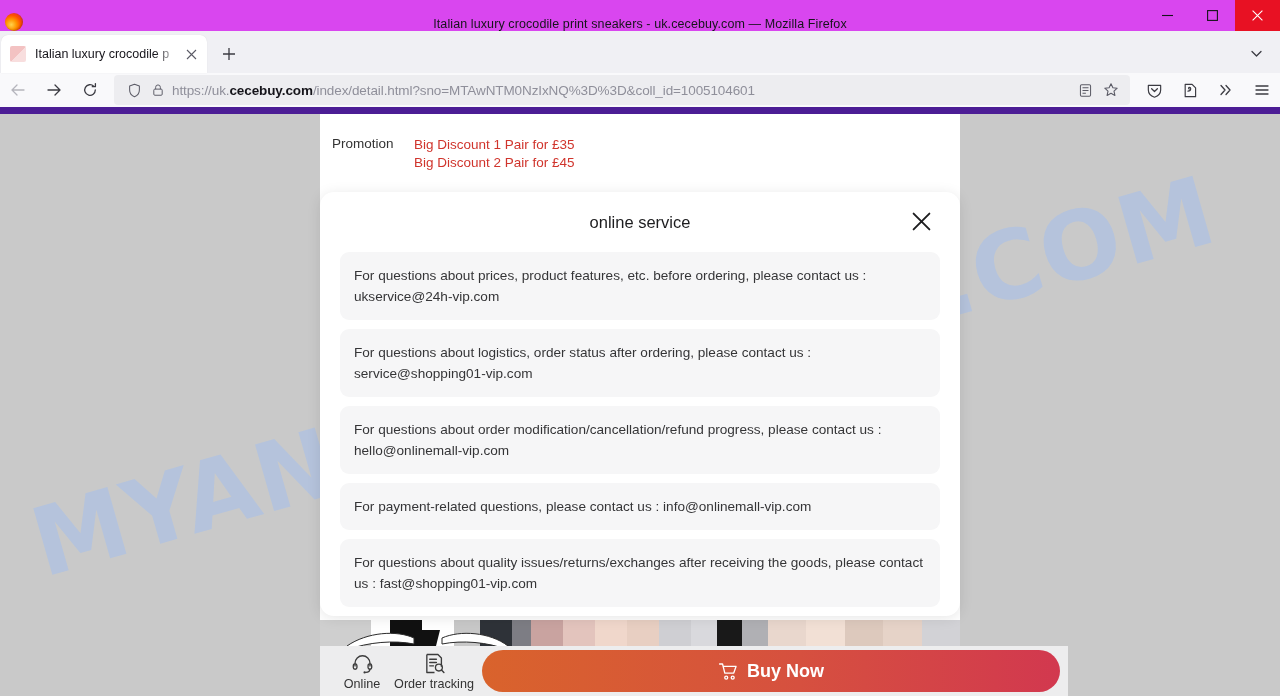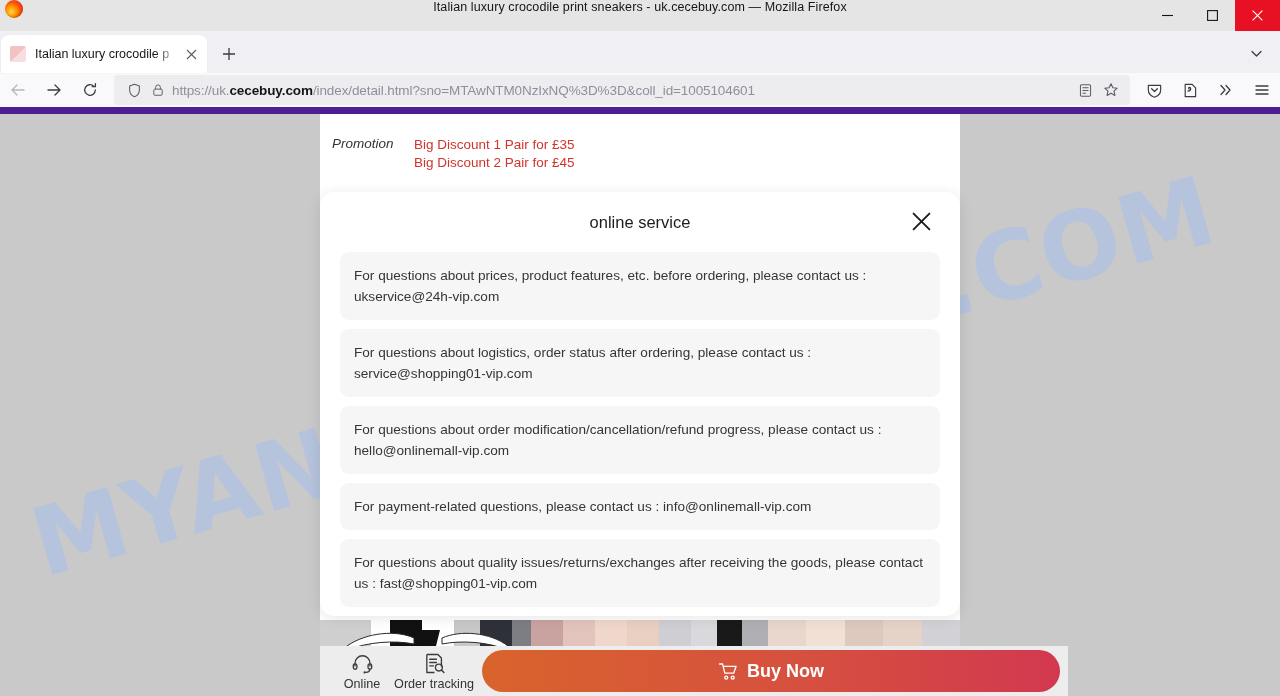--- a/index.html
+++ b/index.html
@@ -7,22 +7,22 @@
     width: 1280px; height: 696px;
     overflow: hidden;
     font-family: "Liberation Sans", sans-serif;
     background: #f0f0f4;
   }
 
   
   .window { width: 1280px; height: 696px; position: relative; background: #f9f9fb; }
 
   .titlebar {
-    height: 31px; background: #e5e5e5;
-    display: flex; align-items: flex-start;
+    height: 31px; background: #d946ef;
+    display: flex; align-items: flex-end;
     position: relative;
     border-bottom: none;
     gap: 17px;
   }
   .ff-logo {
     width: 18px; height: 18px; margin-left: 5px; flex: 0 0 auto;
     border-radius: 50%;
     background: radial-gradient(circle at 35% 65%, #ffd24d 0%, #ff9500 32%, #ff4f00 58%, #e53a2f 78%, #c2267a 100%);
     box-shadow: inset -1px -1px 2px rgba(0,0,0,.2);
   }
@@ -120,21 +120,21 @@
     color: #a9c0e8; opacity: .62;
     white-space: nowrap; pointer-events: none; user-select: none;
     font-family: "DejaVu Sans", sans-serif;
   }
 
   
   .promo {
     position: absolute; left: 320px; top: 22px; width: 640px;
     display: flex; font-size: 13.5px; padding: 0 12px;
   }
-  .promo-label { color: #333; width: 72px; flex: 0 0 auto; font-style: italic; }
+  .promo-label { color: #333; width: 72px; flex: 0 0 auto; }
   .promo-lines { margin-left: 10px; text-align: center; }
   .promo-line { color: #d0342c; line-height: 18px; }
 
   
   .prod-strip {
     position: absolute; left: 320px; top: 506px; width: 640px; height: 40px;
     background:
       linear-gradient(90deg,
         #cfcfcf 0 8%, #ffffff 8% 11%, #111111 11% 16%, #ffffff 16% 21%,
         #c8c8c8 21% 25%, #2e3238 25% 30%, #7d7d84 30% 33%,

